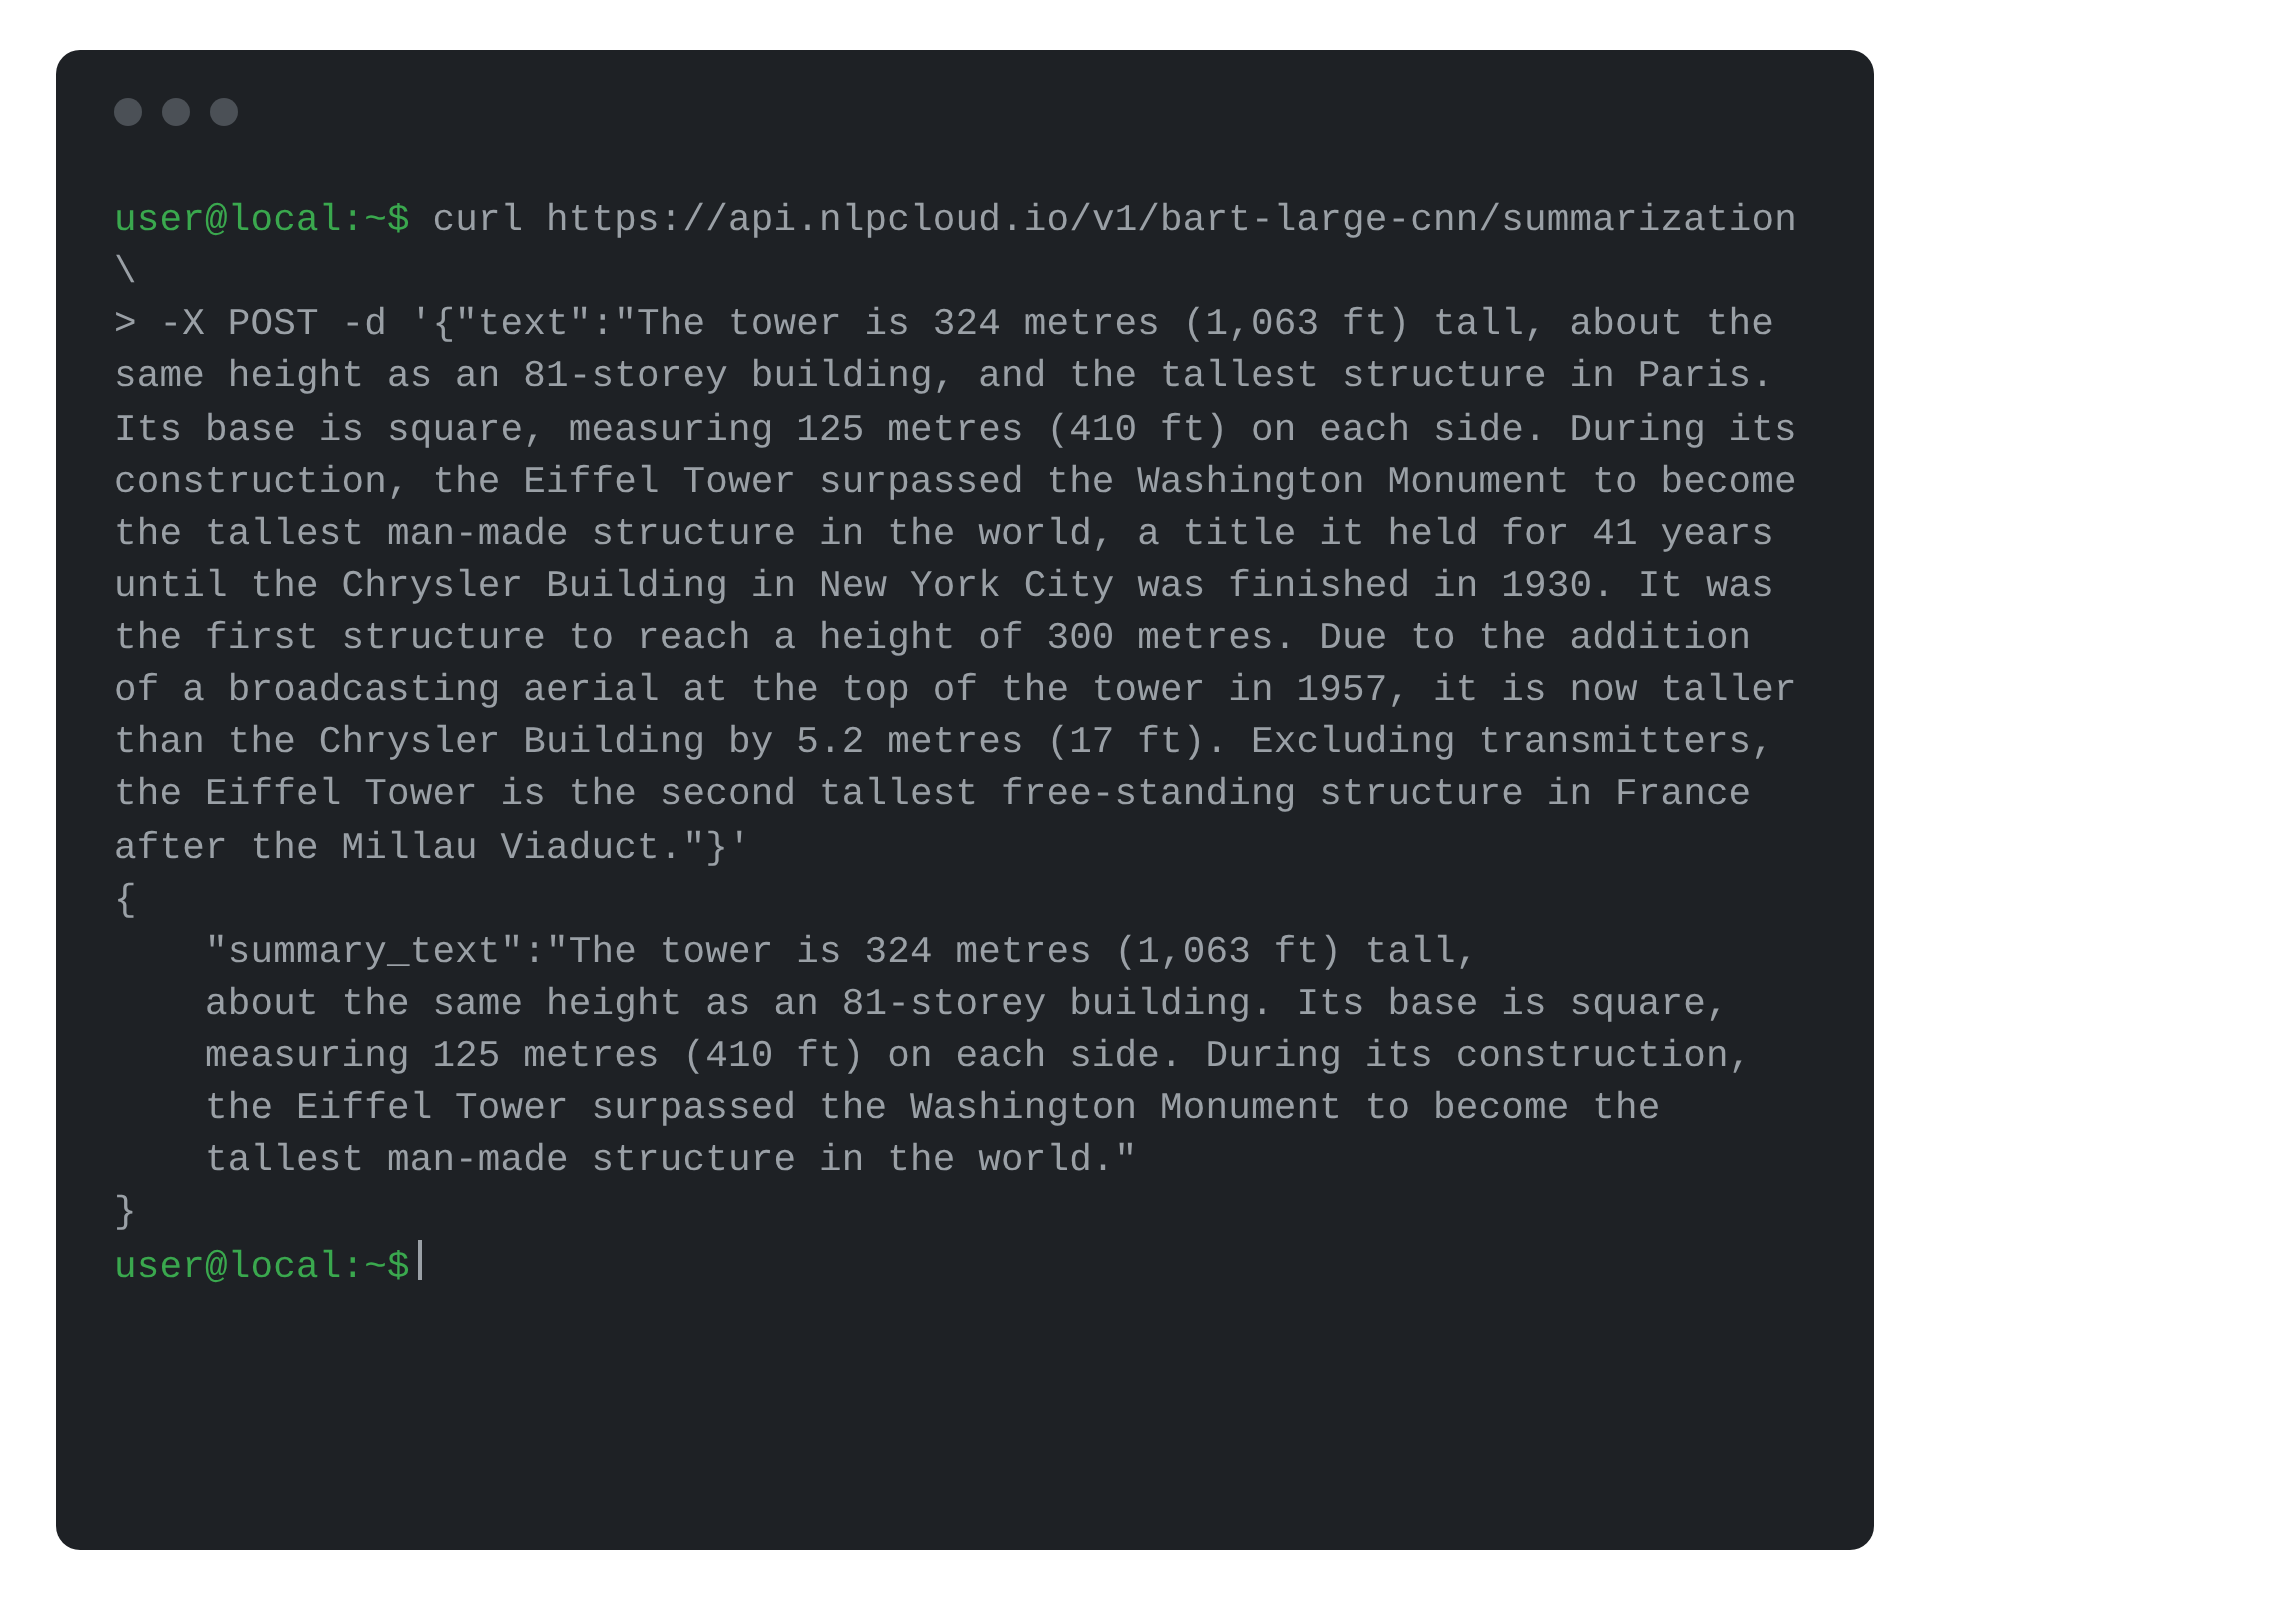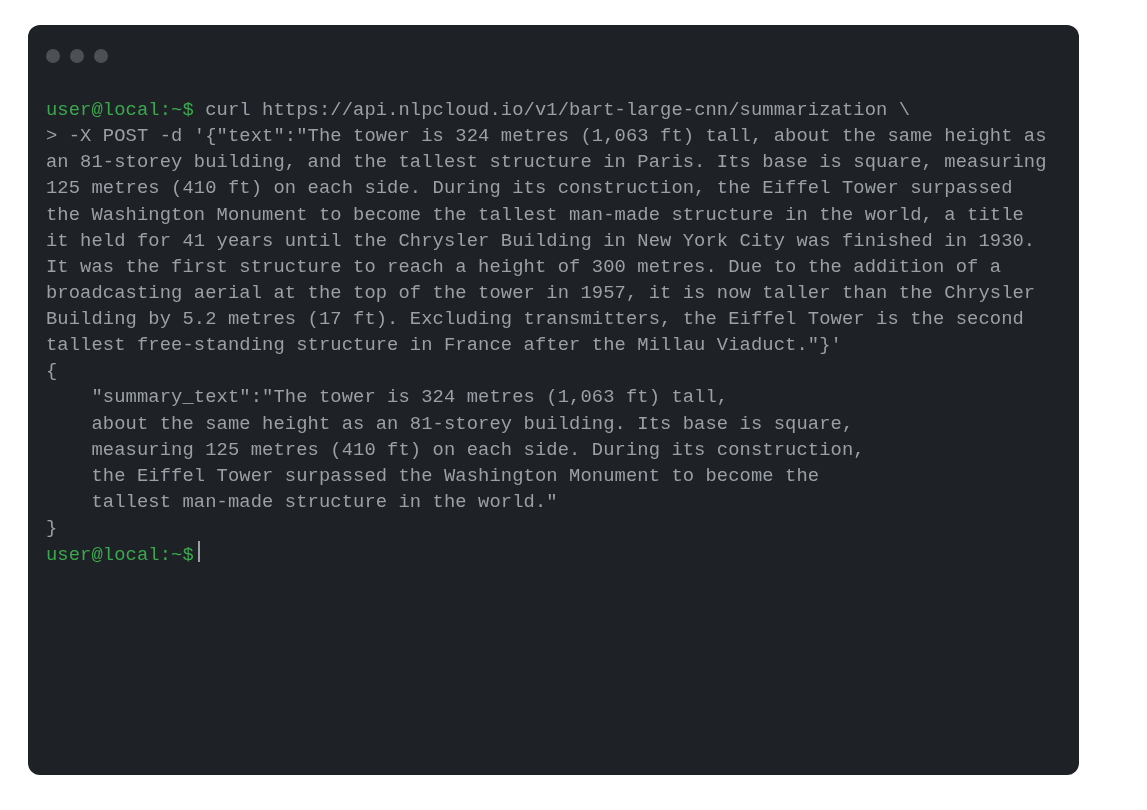--- a/index.html
+++ b/index.html
@@ -7,26 +7,26 @@
     padding: 0;
     width: 1147px;
     height: 810px;
     background: #ffffff;
     font-family: ui-monospace, SFMono-Regular, "SF Mono", Menlo, Consolas, "Liberation Mono", monospace;
   }
   .terminal-window {
     position: absolute;
     left: 28px;
     top: 25px;
-    width: 1051px;
+    width: 909px;
     height: 750px;
     background: #1e2125;
     border-radius: 12px;
     box-sizing: border-box;
-    padding: 24px 30px 30px 18px;
+    padding: 24px 30px 30px 29px;
     color: #9aa0a6;
     overflow: hidden;
   }
   .window-controls {
     display: flex;
     gap: 10px;
     margin-bottom: 34px;
   }
   .dot {
     width: 14px;

